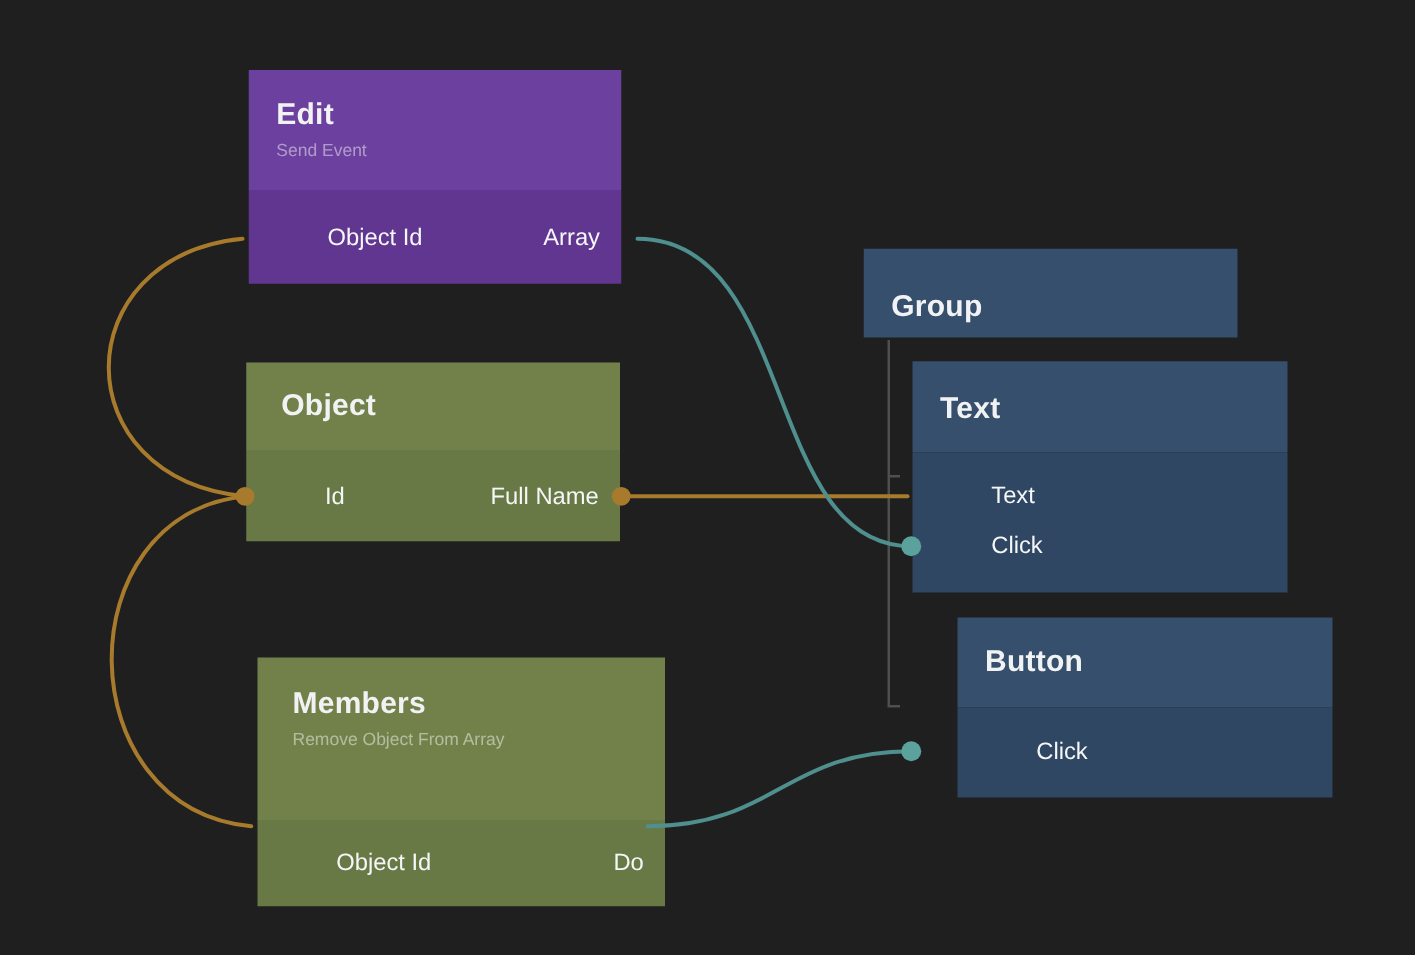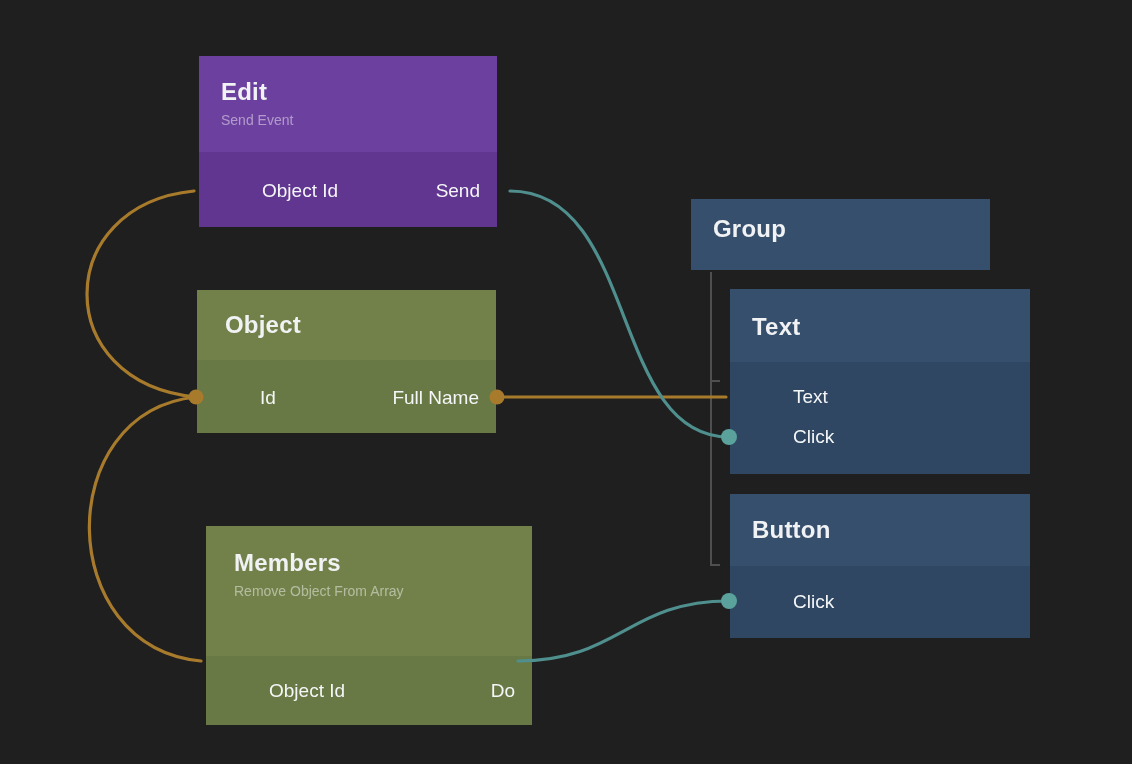--- a/index.html
+++ b/index.html
@@ -55,27 +55,27 @@
 
   #node-object  { left: 197px; top: 290px; width: 299px; }
   #node-object .node-header  { height: 70px;  padding-top: 21px; }
   #node-object .node-body    { height: 73px;  padding-top: 17px; }
 
   #node-members { left: 206px; top: 526px; width: 326px; }
   #node-members .node-header { height: 130px; padding-top: 23px; }
   #node-members .node-body   { height: 69px;  padding-top: 14px; }
 
   #node-group   { left: 691px; top: 199px; width: 299px; }
-  #node-group .node-header   { height: 71px;  padding-top: 16px; }
+  #node-group .node-header   { height: 71px;  padding-top: 33px; }
 
   #node-text    { left: 730px; top: 289px; width: 300px; }
   #node-text .node-header    { height: 73px;  padding-top: 24px; }
   #node-text .node-body      { height: 112px; padding-top: 14px; }
 
-  #node-button  { left: 730px; top: 494px; width: 300px; border-radius: 23px; }
+  #node-button  { left: 766px; top: 494px; width: 300px; border-radius: 23px; }
   #node-button .node-header  { height: 72px;  padding-top: 22px; }
   #node-button .node-body    { height: 72px;  padding-top: 15px; }
 
   
   #wires {
     position: absolute; inset: 0;
     z-index: 5;
     pointer-events: none;
   }
   #wires path { fill: none; stroke-width: 3.2px; }
@@ -93,21 +93,21 @@
 <div class="canvas">
 
   <div class="node node-purple" id="node-edit">
     <div class="node-header">
       <div class="node-title">Edit</div>
       <div class="node-subtitle">Send Event</div>
     </div>
     <div class="node-body">
       <div class="port-row">
         <span class="port-label">Object Id</span>
-        <span class="port-label">Send</span>
+        <span class="port-label">Array</span>
       </div>
     </div>
   </div>
 
   <div class="node node-green" id="node-object">
     <div class="node-header">
       <div class="node-title">Object</div>
     </div>
     <div class="node-body">
       <div class="port-row">

